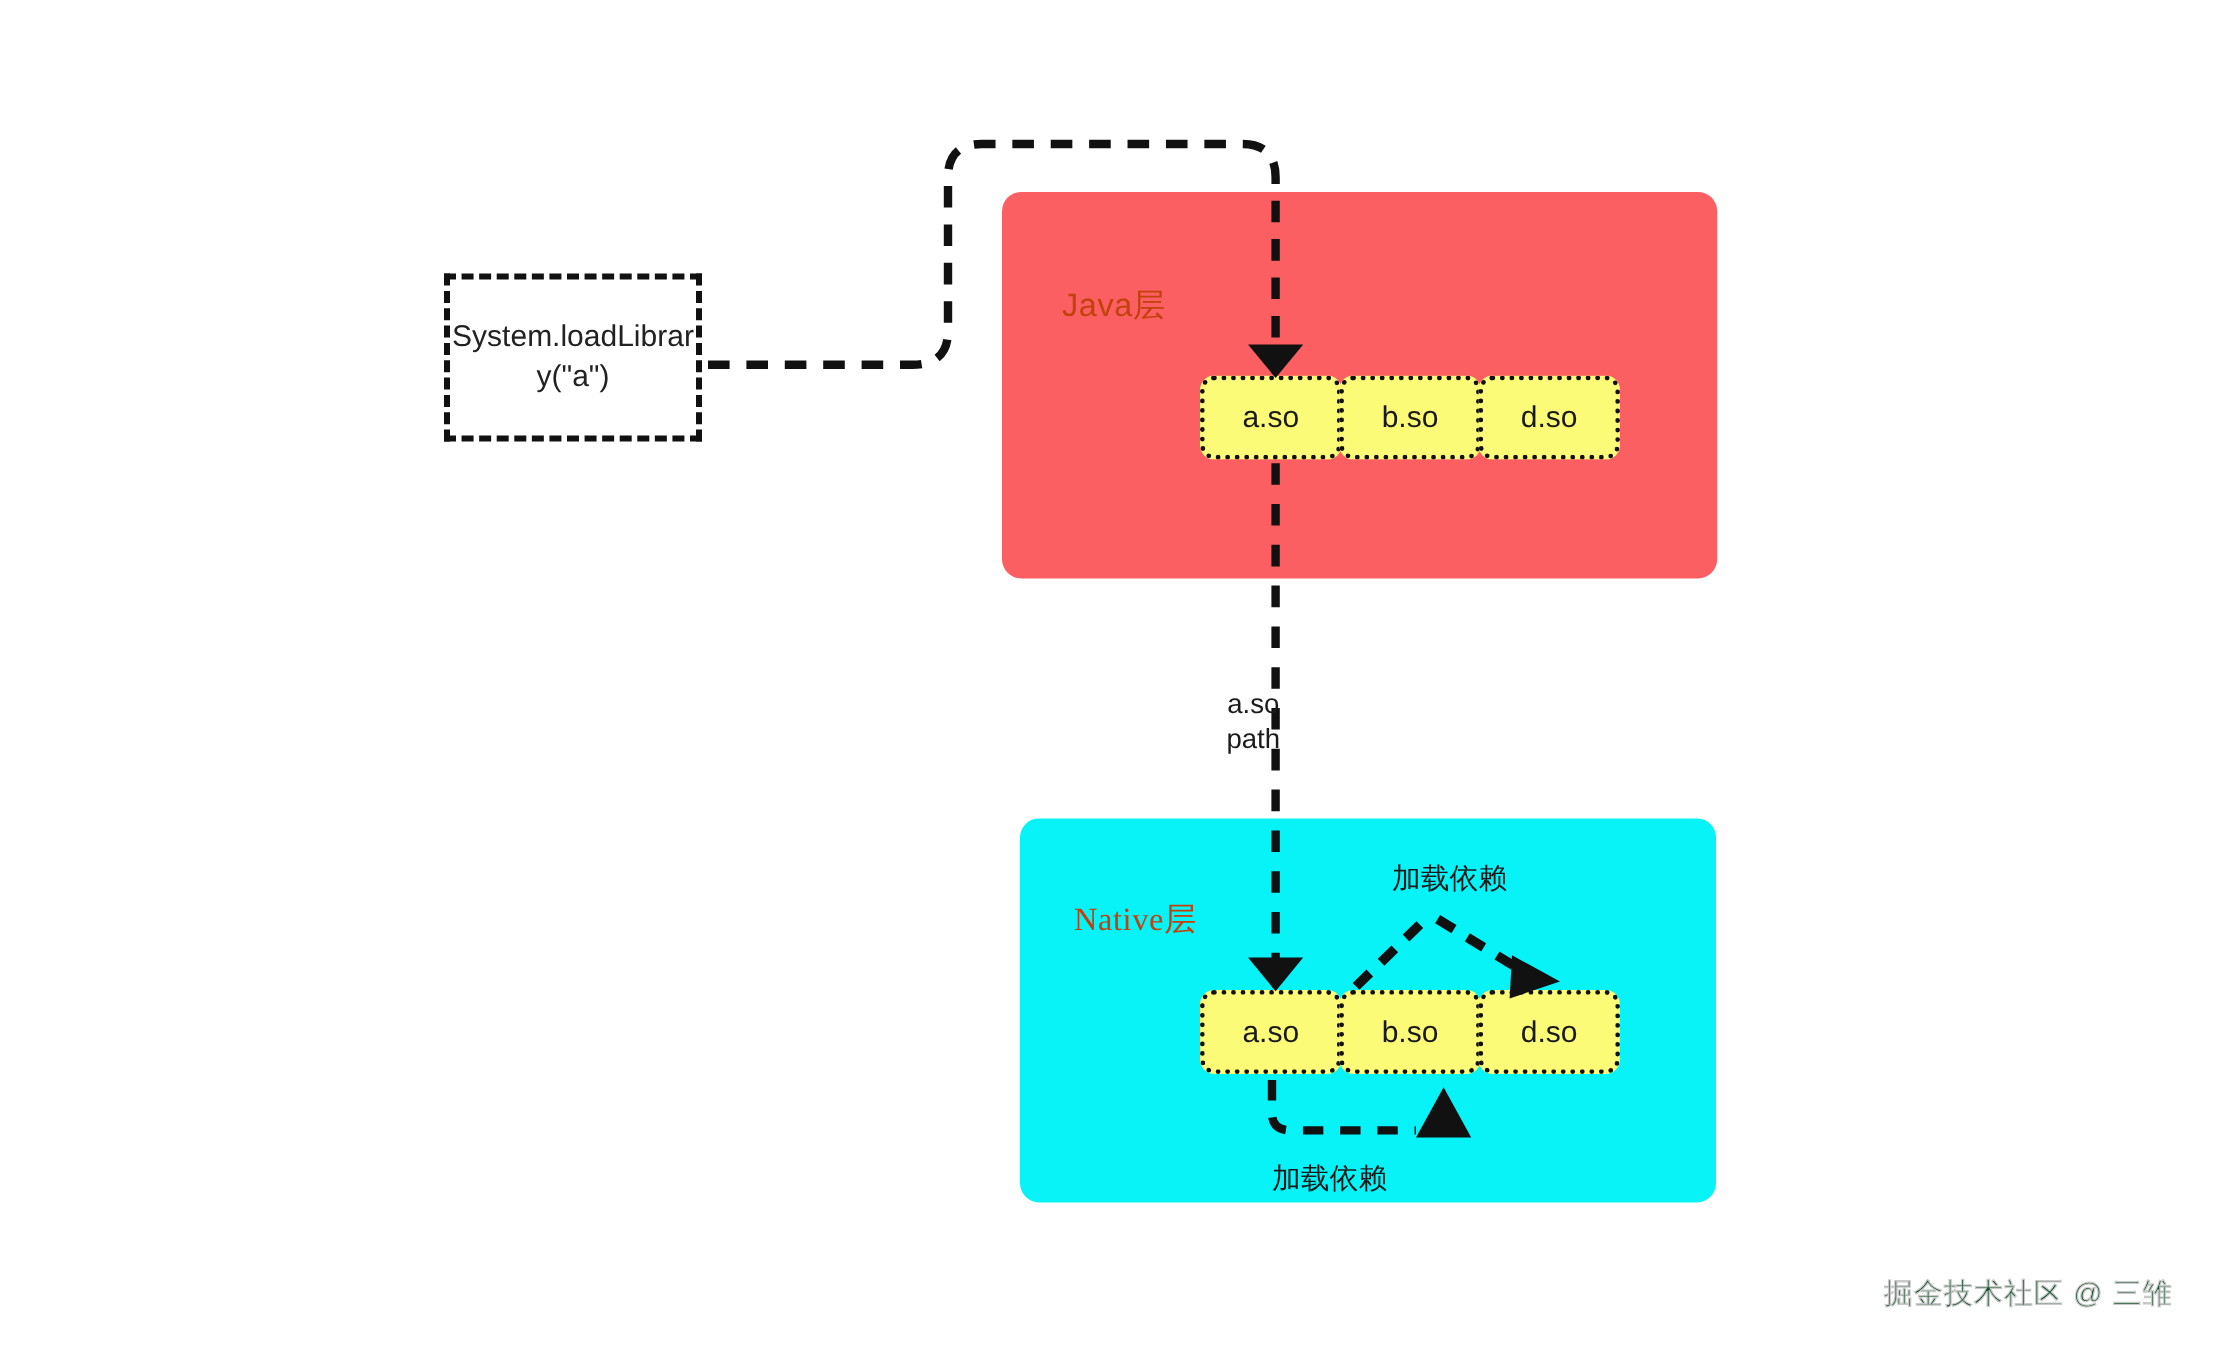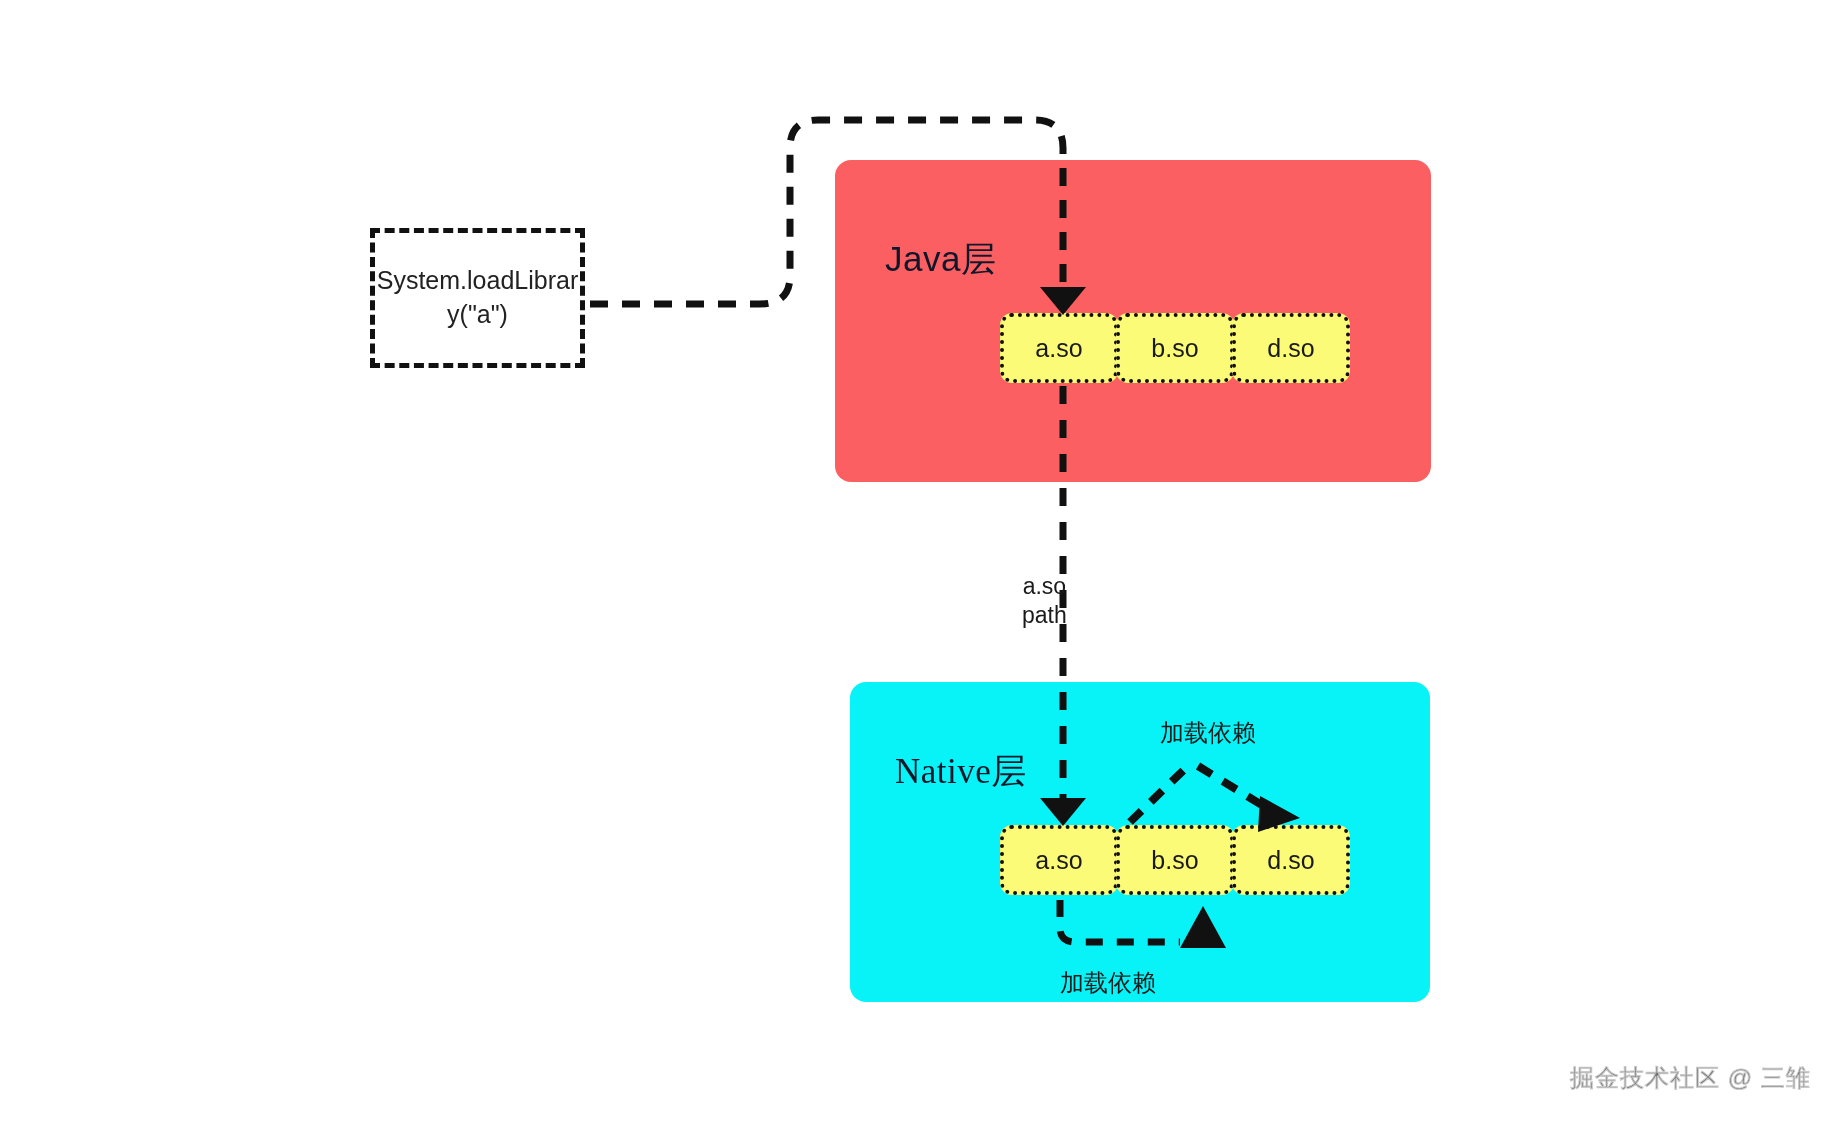--- a/index.html
+++ b/index.html
@@ -37,22 +37,22 @@
   #native-layer {
     left: 850px;
     top: 682px;
     width: 580px;
     height: 320px;
     background: #07F3F8;
   }
 
   .layer-title {
     position: absolute;
-    font-size: 35px;
-    color: #0f172a;
+    font-size: 27px;
+    color: #c2410c;
     letter-spacing: .5px;
     white-space: nowrap;
   }
   #java-layer-title { left: 885px; top: 236px; }
   #native-layer-title { left: 895px; top: 748px; font-family: Liberation Serif, serif; }
 
   
   .so-row {
     position: absolute;
     display: flex;
@@ -111,21 +111,21 @@
   #aso-path-label { left: 1022px; top: 572px; }
   #dep-label-top  { left: 1160px; top: 718px; font-size: 24px; }
   #dep-label-bottom { left: 1060px; top: 968px; font-size: 24px; }
 
   
   #watermark {
     position: absolute;
     left: 1570px;
     top: 1062px;
     font-size: 24px;
-    color: #737373;
+    color: #14532d;
     -webkit-text-stroke: 1px #c9c9c9;
     white-space: nowrap;
     letter-spacing: 1px;
   }
 
   svg.overlay {
     position: absolute;
     left: 0;
     top: 0;
     width: 1844px;

